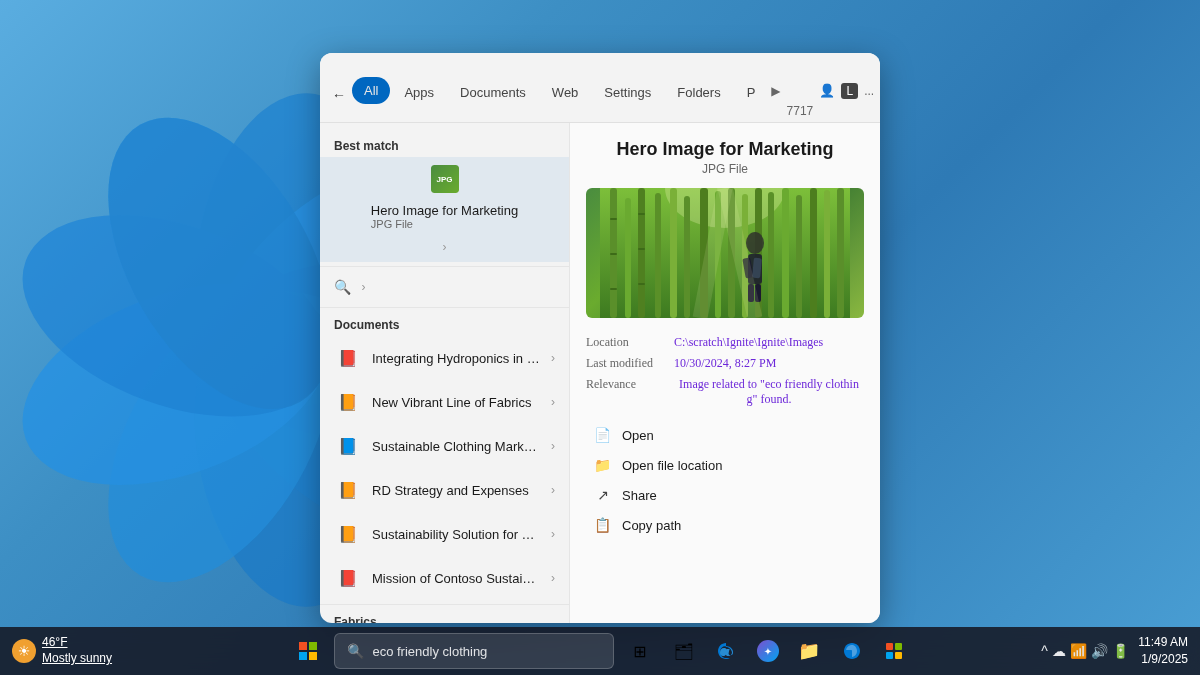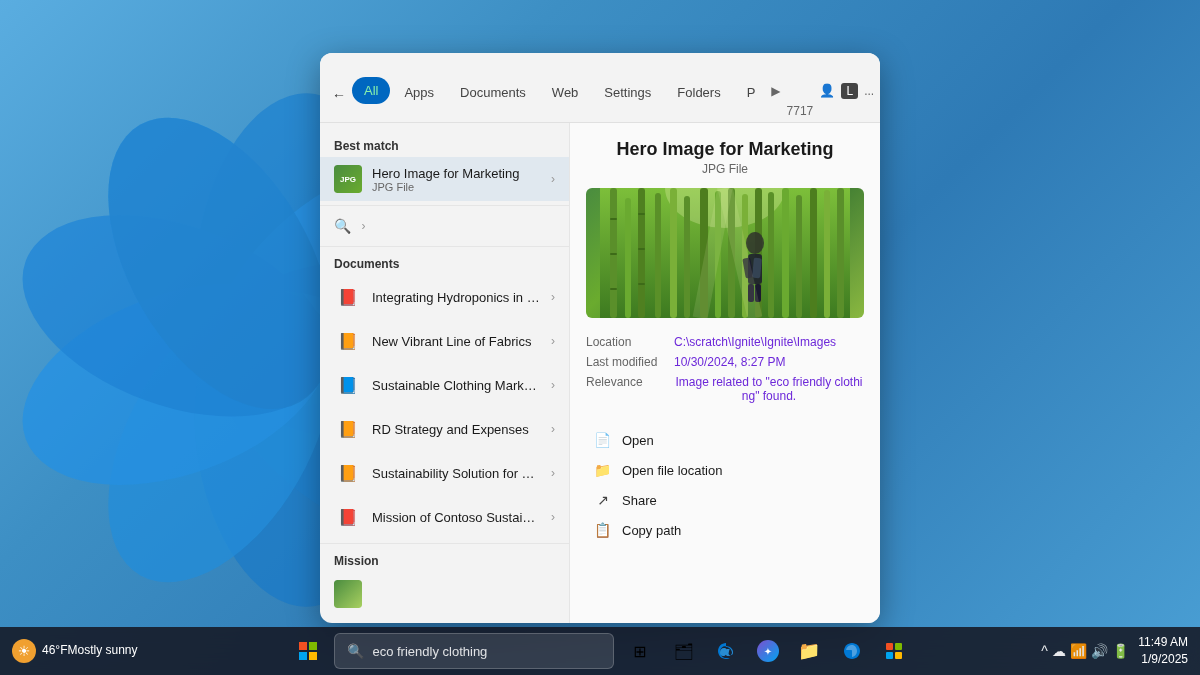--- a/index.html
+++ b/index.html
@@ -65,22 +65,23 @@
       background: #f0a030;
       border-radius: 50%;
       display: flex;
       align-items: center;
       justify-content: center;
       font-size: 14px;
     }
 
     .weather-text {
       display: flex;
-      flex-direction: row;
+      flex-direction: column;
       line-height: 1.3;
+      text-decoration: underline;
     }
 
     .taskbar-center {
       display: flex;
       align-items: center;
       gap: 6px;
       position: absolute;
       left: 50%;
       transform: translateX(-50%);
     }
@@ -202,21 +203,21 @@
       border-radius: 6px 6px 0 0;
       font-size: 13px;
       cursor: pointer;
       color: #444;
       white-space: nowrap;
       border-bottom: none;
     }
 
     .tab-btn.active {
       background: #0067c0;
-      color: #86efac;
+      color: #e5e5e5;
       border-radius: 20px;
       margin-bottom: 4px;
     }
 
     .tab-spacer { flex: 1; }
 
     .tab-extra {
       display: flex;
       align-items: center;
       gap: 6px;
@@ -255,20 +256,21 @@
       display: flex;
       align-items: center;
       padding: 8px 14px;
       cursor: pointer;
       gap: 10px;
       position: relative;
     }
 
     .result-item.selected {
       background: rgba(0,103,192,0.08);
+      flex-direction: column;
     }
 
     .result-icon {
       width: 28px;
       height: 28px;
       flex-shrink: 0;
       border-radius: 3px;
       overflow: hidden;
       display: flex;
       align-items: center;
@@ -360,21 +362,22 @@
 
     
     .bamboo-svg {
       position: absolute;
       top: 0; left: 0; width: 100%; height: 100%;
     }
 
     .meta-table {
       width: 100%;
       font-size: 12px;
-      margin-bottom: 20px;
+      margin-bottom: 11px;
+      font-family: Liberation Serif, serif;
     }
 
     .meta-row {
       display: flex;
       gap: 8px;
       padding: 3px 0;
     }
 
     .meta-key {
       color: #666;
@@ -579,21 +582,21 @@
           <span class="icon-pdf">📕</span>
         </div>
         <div class="result-text">
           <div class="result-title">Mission of Contoso Sustainable F...</div>
         </div>
         <div class="result-chevron">›</div>
       </div>
 
       <div class="divider"></div>
 
-      <div class="section-label">Mission</div>
+      <div class="section-label">Fabrics</div>
 
       <div class="result-item">
         <div class="result-icon">
           <div class="icon-img icon-img-green"></div>
         </div>
 
       </div>
 
     </div>
 

